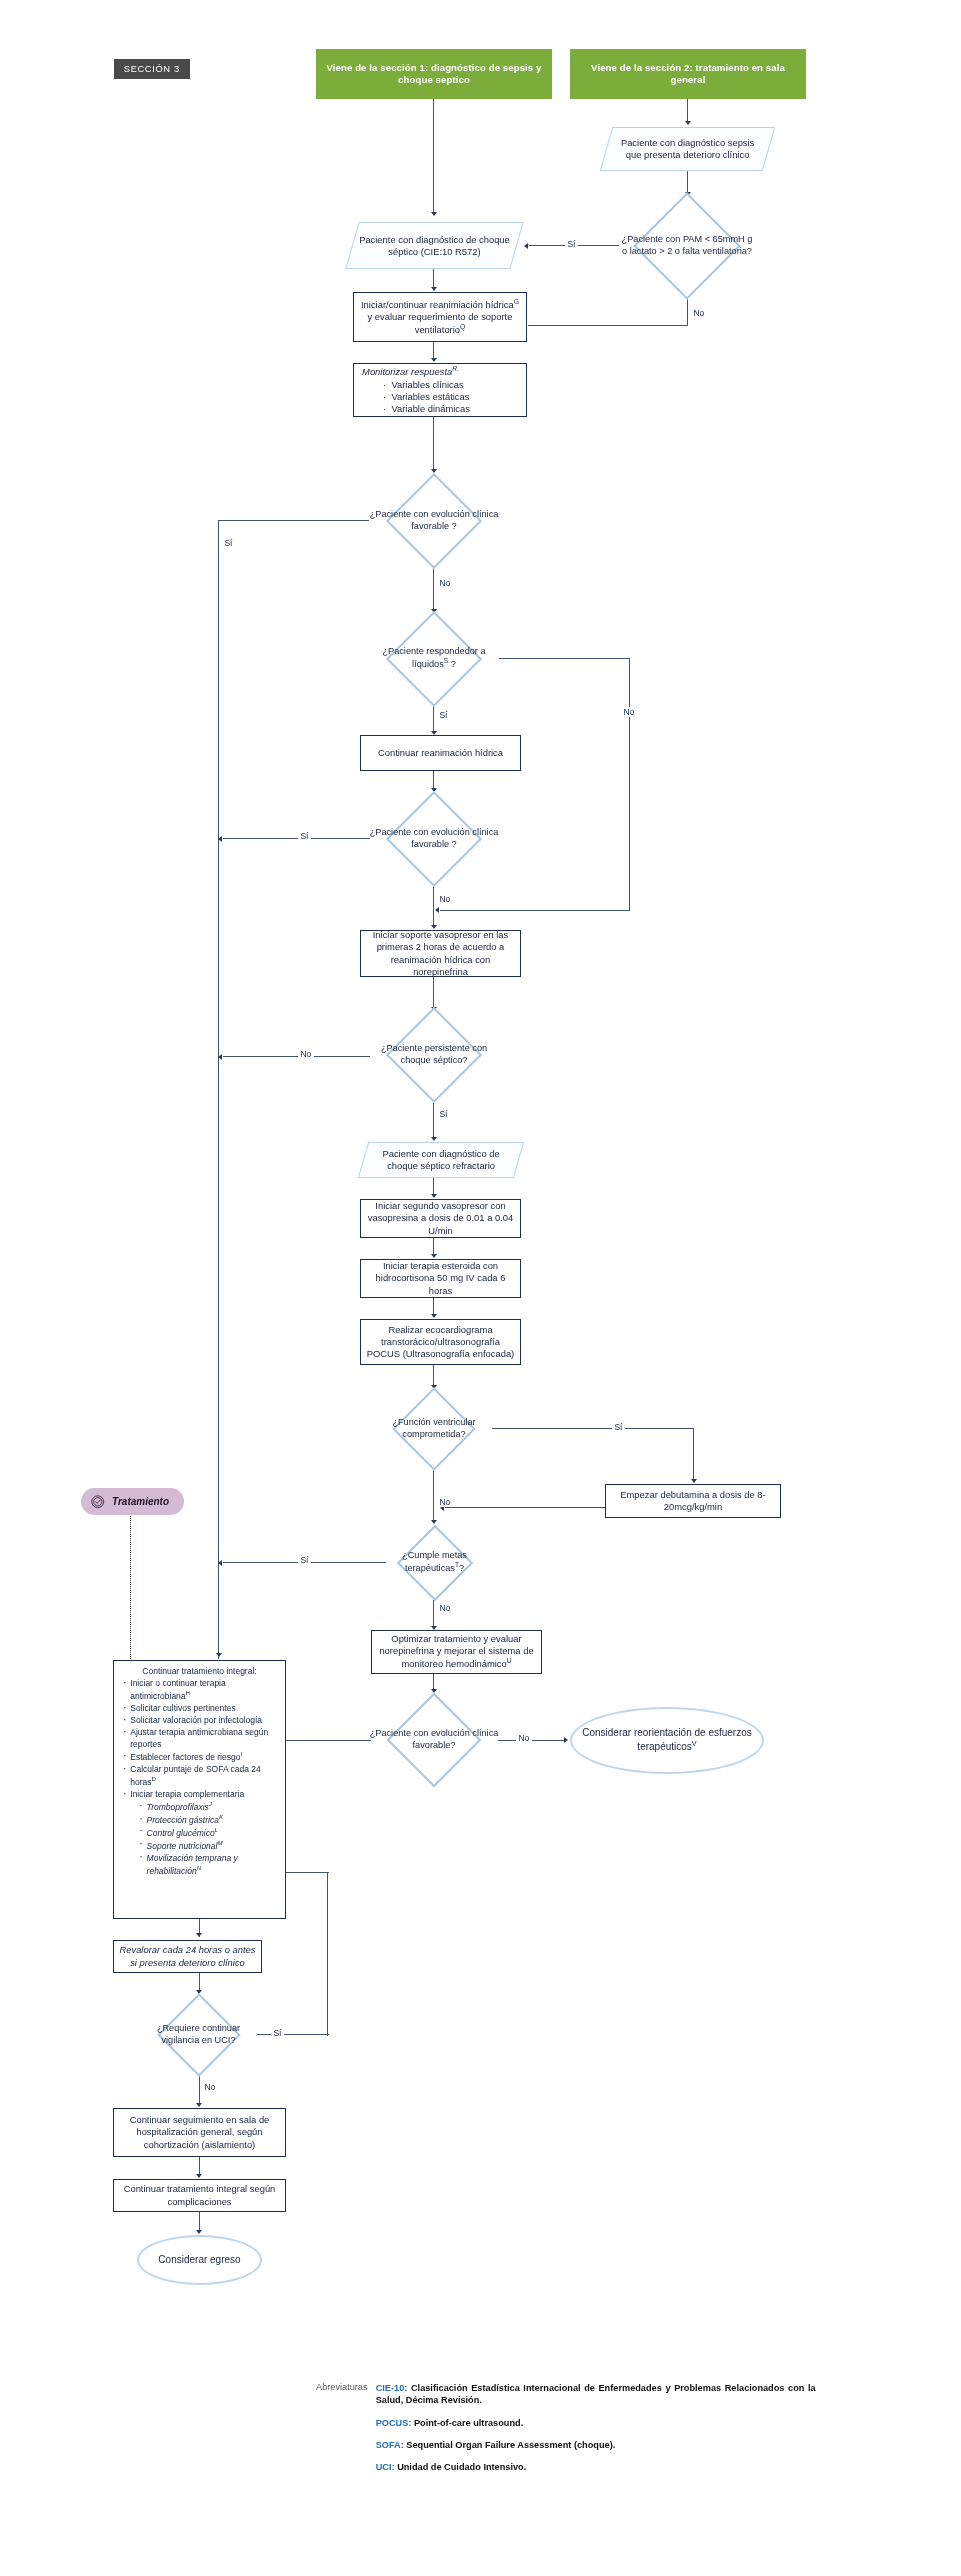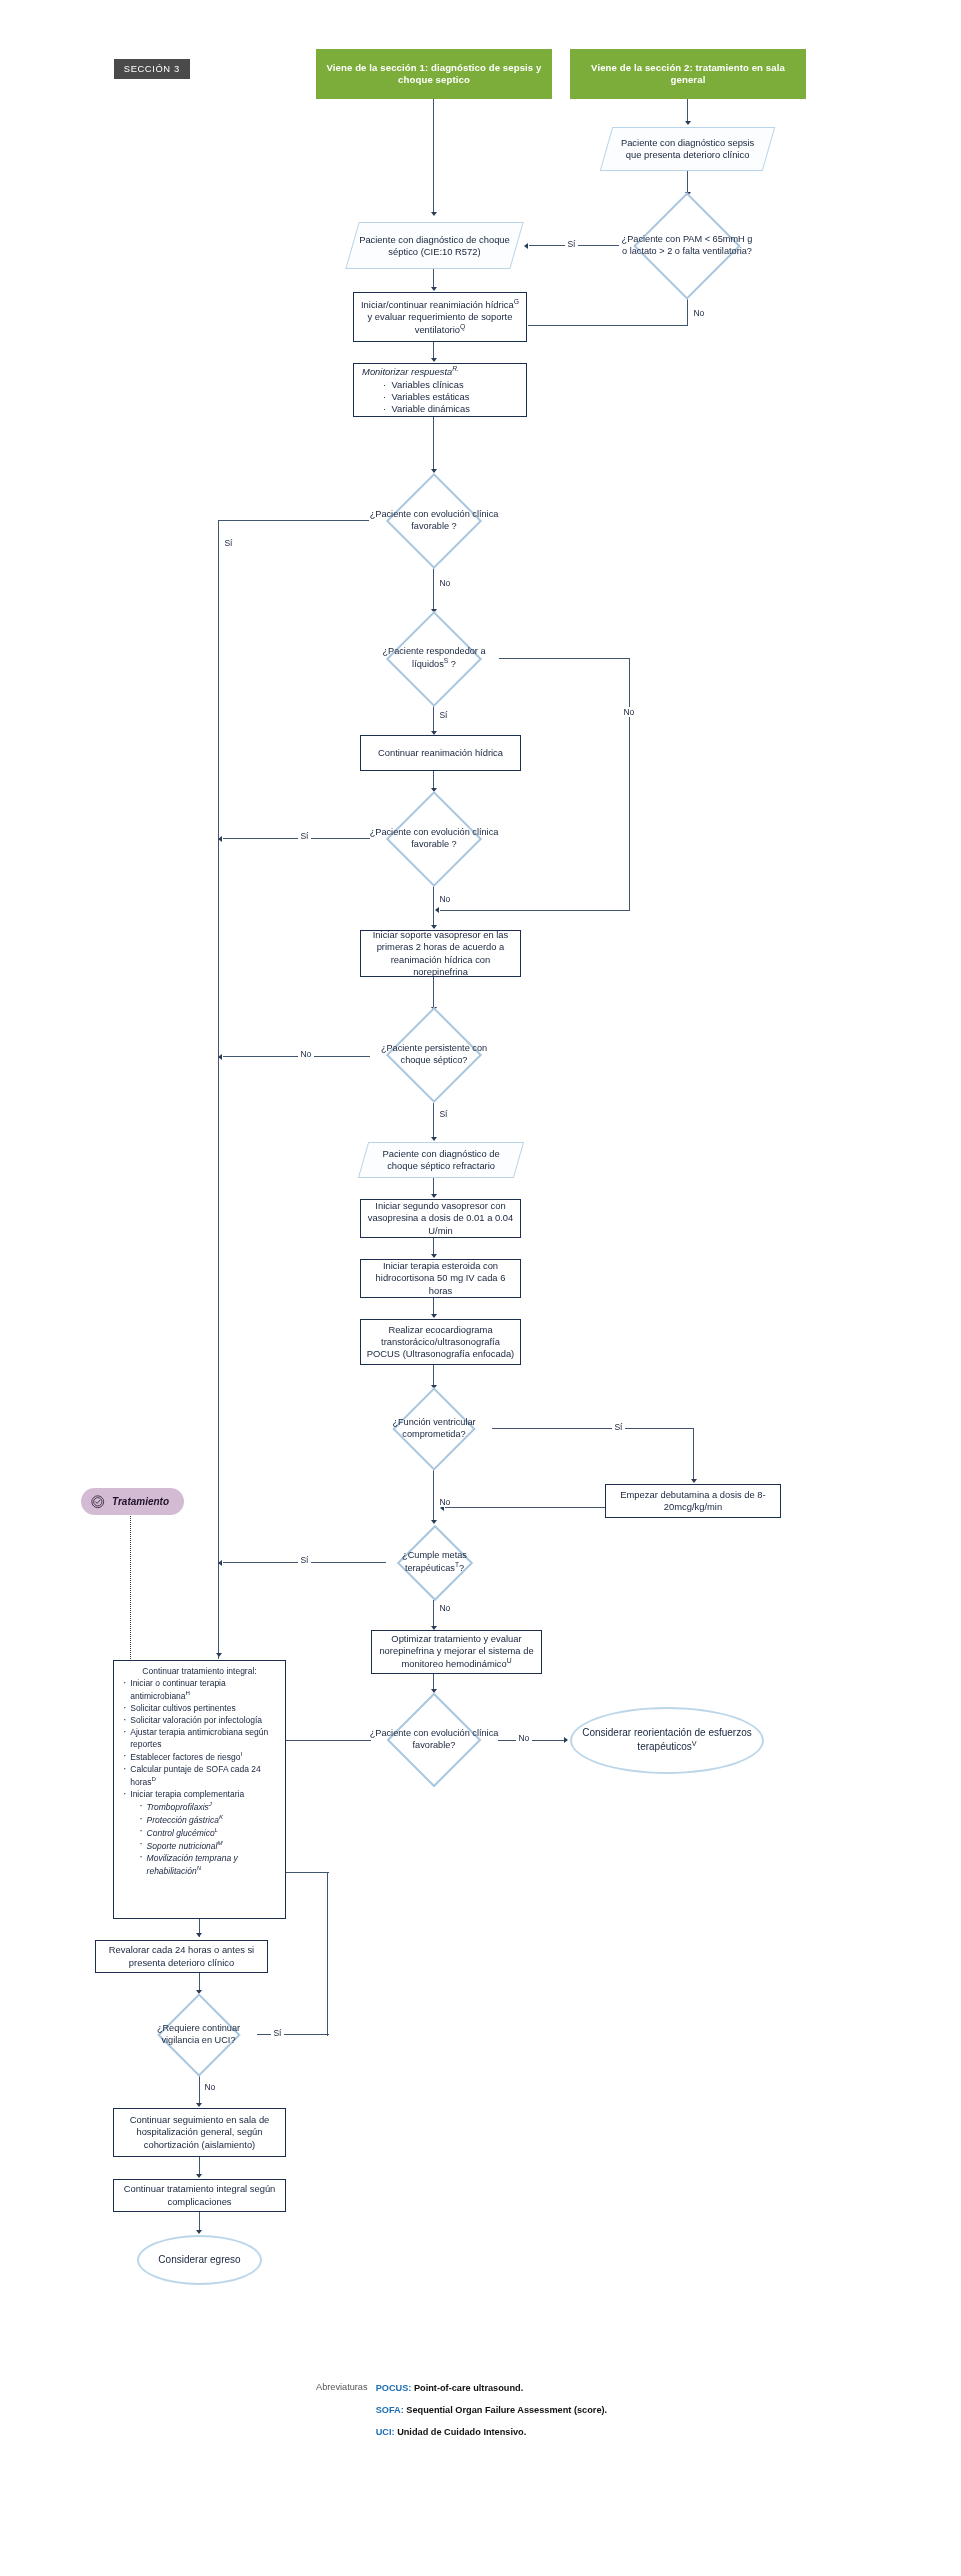--- a/index.html
+++ b/index.html
@@ -431,21 +431,21 @@
         <li style="font-style:italic;"><span>Soporte nutricional</span><sup>M</sup></li>
         <li style="font-style:italic;"><span>Movilización temprana y rehabilitación</span><sup>N</sup></li>
       </ul>
     </li>
   </ul>
 </div>
 
 <div class="ln lnv" style="left:199px; top:1919px; height:18px;"></div>
 <div class="arrow ar-down" style="left:196px; top:1933px;"></div>
 
-<div class="node proc" style="left:95px; top:1940px; width:173px; height:33px;">
+<div class="node proc" style="left:113px; top:1940px; width:149px; height:33px;font-style:italic;">
   <div class="inner">Revalorar cada 24 horas o antes si presenta deterioro clínico</div>
 </div>
 
 <div class="ln lnv" style="left:199px; top:1973px; height:19.5px;"></div>
 <div class="arrow ar-down" style="left:196px; top:1990px;"></div>
 
 <div class="node dec" style="left:140px; top:1994px; width:117px; height:81px;">
   <div class="dbox" style="width:59px;height:59px;"></div>
   <div class="dtext">¿Requiere continuar vigilancia en UCI?</div>
 </div>
@@ -474,27 +474,31 @@
 <div class="ln lnv" style="left:199px; top:2212px; height:19.5px;"></div>
 <div class="arrow ar-down" style="left:196px; top:2230px;"></div>
 
 <div class="node term" style="left:137px; top:2235px; width:125px; height:50px;">
   <div class="inner">Considerar egreso</div>
 </div>
 
 <div class="abbrev" style="left:316px; top:2382px;">
   <div class="a-head">Abreviaturas</div>
   <div class="a-body">
+    <div class="a-row">
+      <span class="a-key">CIE-10:</span>
+      <span class="a-val">Clasificación Estadística Internacional de Enfermedades y Problemas Relacionados con la Salud, Décima Revisión.</span>
+    </div>
     <div class="a-row">
       <span class="a-key">POCUS:</span>
       <span class="a-val">Point-of-care ultrasound.</span>
     </div>
     <div class="a-row">
       <span class="a-key">SOFA:</span>
-      <span class="a-val">Sequential Organ Failure Assessment (score).</span>
+      <span class="a-val">Sequential Organ Failure Assessment (choque).</span>
     </div>
     <div class="a-row">
       <span class="a-key">UCI:</span>
       <span class="a-val">Unidad de Cuidado Intensivo.</span>
     </div>
   </div>
 </div>
 
 
 </body></html>

